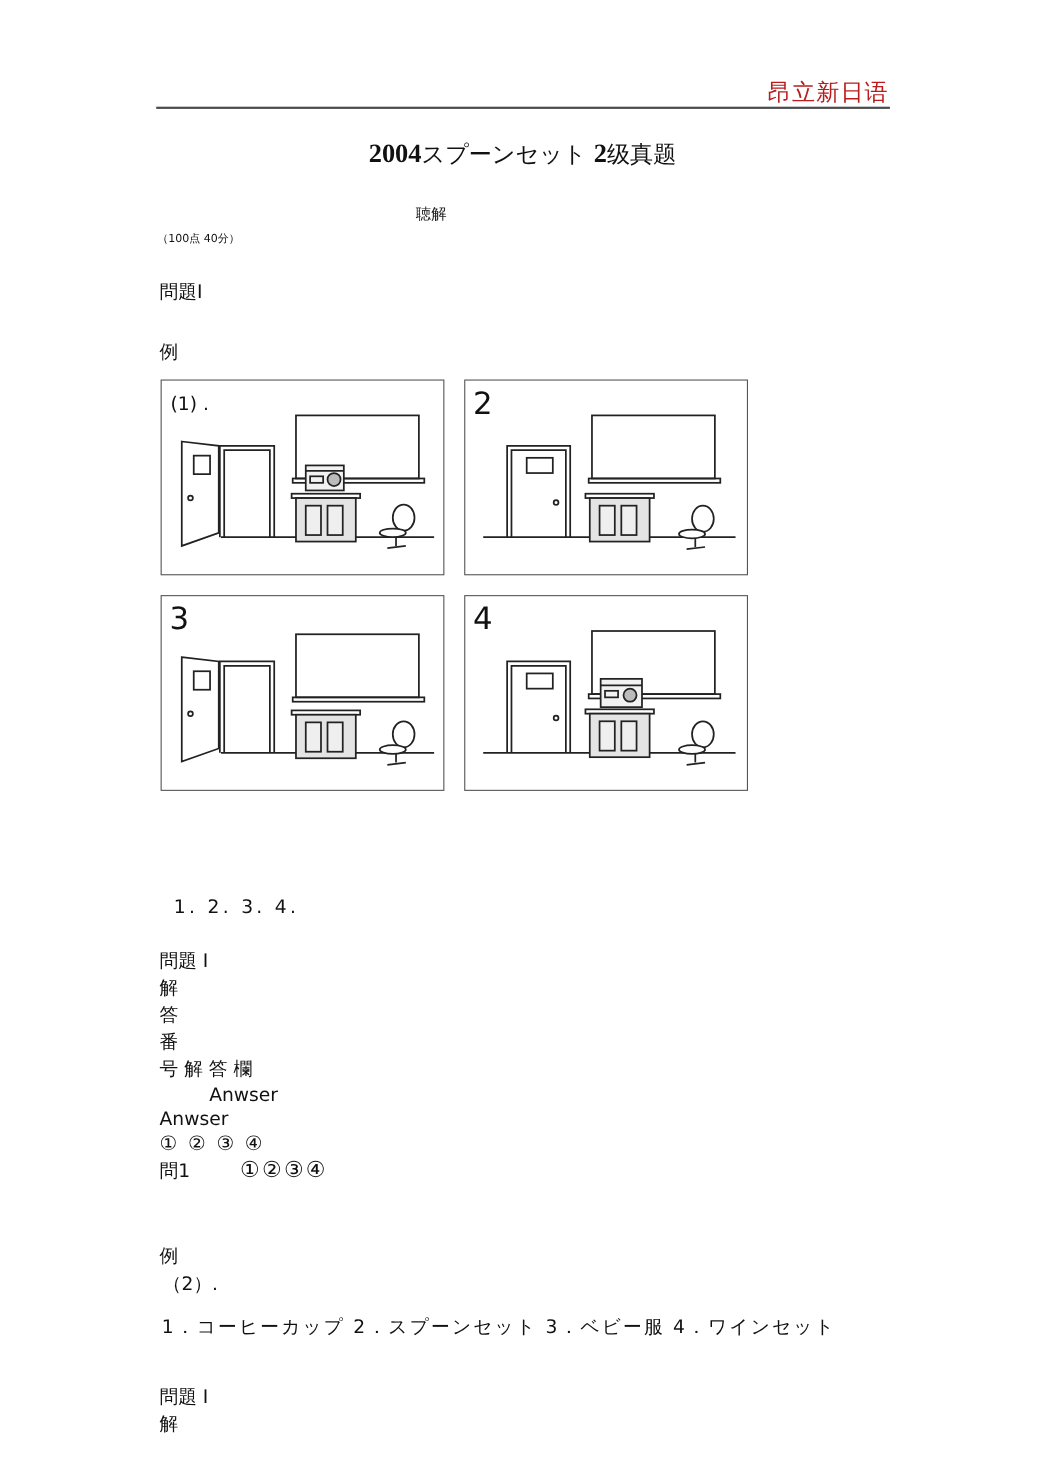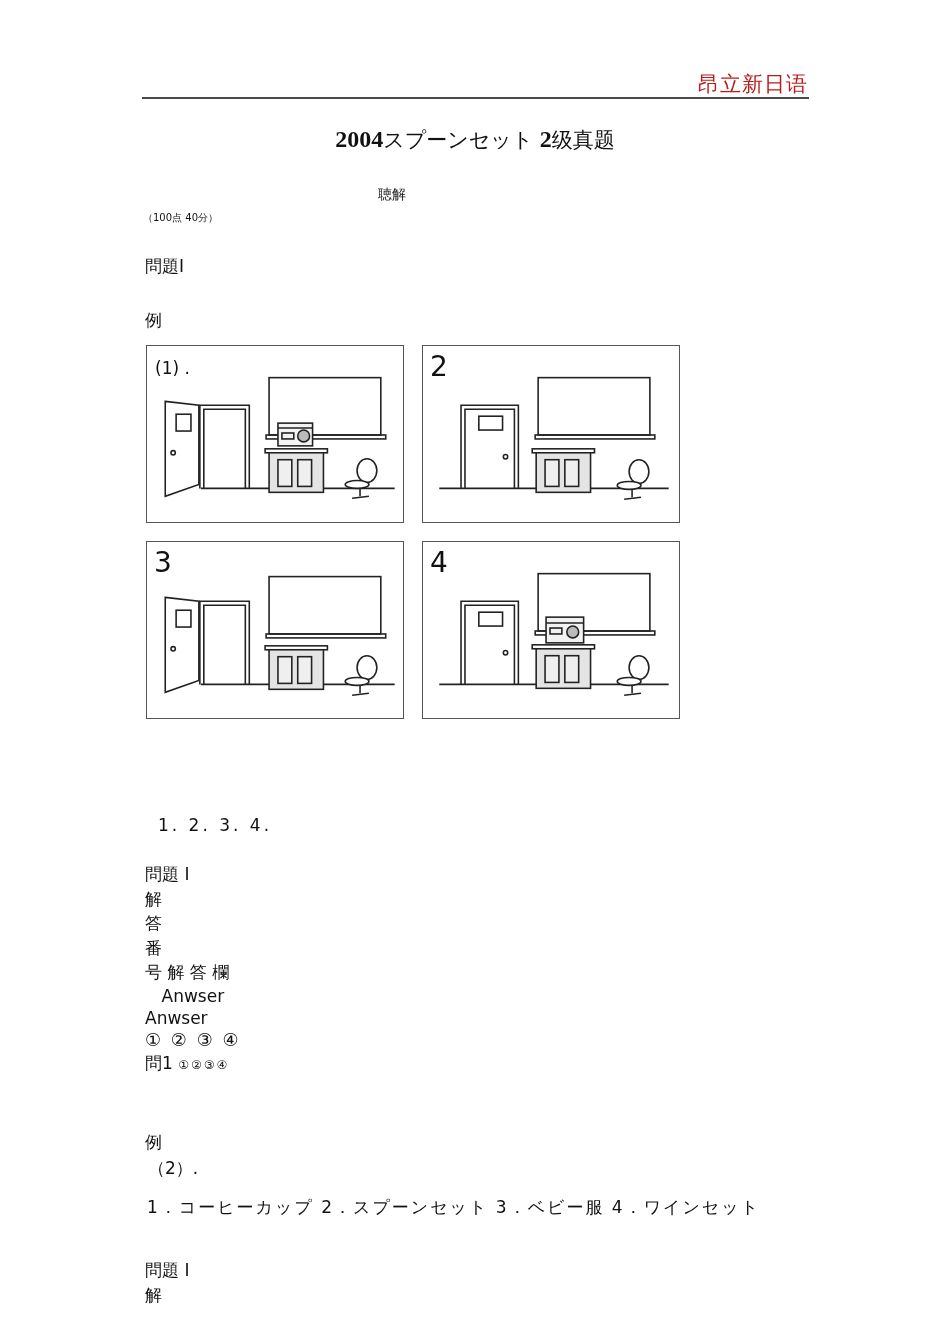--- a/index.html
+++ b/index.html
@@ -159,21 +159,21 @@
   <div>問題 Ⅰ</div>
   <div>解</div>
   <div>答</div>
   <div>番</div>
   <div>号 解 答 欄</div>
   <div style="line-height:22px;text-align:center;">Anwser</div>
   <div style="line-height:22px;">Anwser</div>
   <div class="circles" style="line-height:22px;">① ② ③ ④</div>
   <div>
     <span>問1</span>
-    <span class="circles" style="font-size:12px;">①②③④</span>
+    <span class="circles" style="font-size:20px;margin-left:40px;">①②③④</span>
   </div>
 </div>
 
 <div class="line" style="top:1132px;">例</div>
 <div class="line" style="top:1158px;left:148px;">（2）.</div>
 <div class="line spaced" style="top:1197px;left:147px;letter-spacing:2px;">1．コーヒーカップ 2．スプーンセット 3．ベビー服 4．ワインセット</div>
 
 <div class="line" style="top:1260px;">問題 Ⅰ</div>
 <div class="line" style="top:1285px;">解</div>
 

